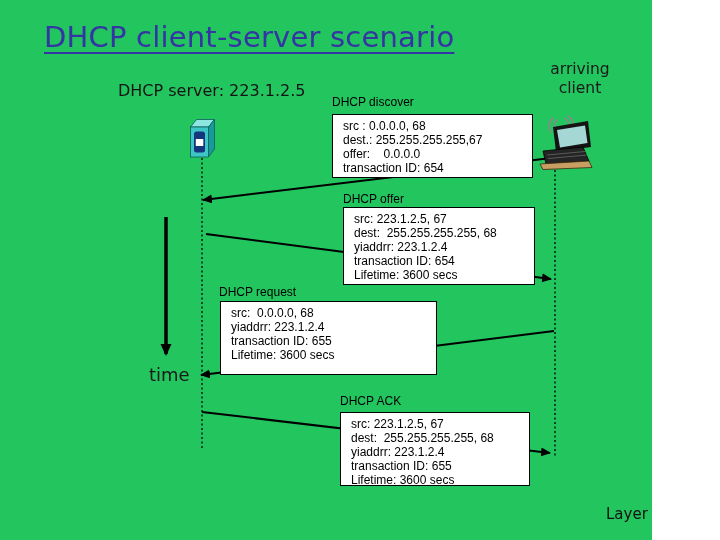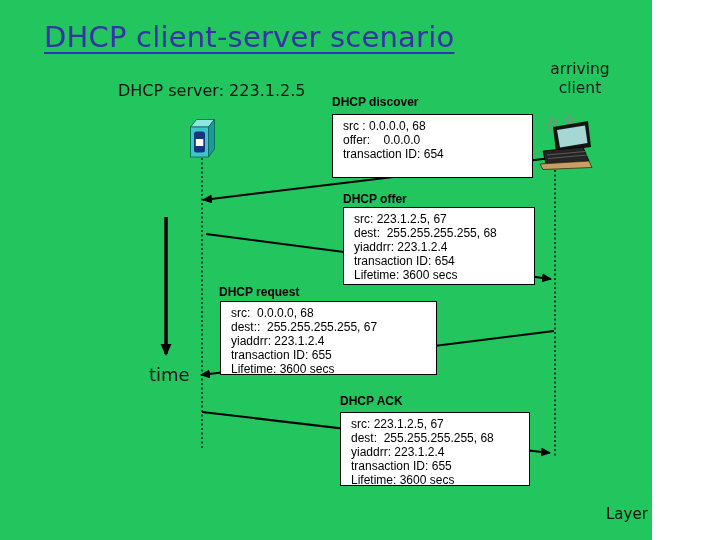--- a/index.html
+++ b/index.html
@@ -7,21 +7,21 @@
          font-family:"Liberation Sans",sans-serif;}
   .comic{font-family:"DejaVu Sans",sans-serif;}
   #title{position:absolute;left:44px;top:20px;font-size:29px;color:#3434a4;
          text-decoration:underline;text-decoration-thickness:2px;text-underline-offset:5px;
          letter-spacing:0.2px;white-space:pre;}
   #server-label{position:absolute;left:118px;top:81px;font-size:16px;color:#141414;white-space:pre;}
   #arriving-client{position:absolute;left:536px;top:60px;width:88px;text-align:center;
          font-size:15.5px;line-height:19px;color:#1a1a1a;}
   #time-label{position:absolute;left:149px;top:364px;font-size:18px;color:#1a1a1a;}
   #footer{position:absolute;left:606px;top:505px;font-size:15px;color:#111;white-space:pre;}
-  .msg-label{position:absolute;font-size:12px;font-weight:bold;color:#000;white-space:pre;}
+  .msg-label{position:absolute;font-size:12px;font-weight:normal;color:#000;white-space:pre;}
   .msg-box{position:absolute;box-sizing:border-box;border:1.5px solid #000;background:#fff;
          padding:4px 4px 0 10px;font-size:12px;line-height:14px;color:#000;}
   .box-line{white-space:pre;}
   #lbl-discover{left:332px;top:95px;}
   #box-discover{left:332px;top:114px;width:201px;height:64px;}
   #lbl-offer{left:343px;top:192px;}
   #box-offer{left:343px;top:207px;width:192px;height:78px;}
   #lbl-request{left:219px;top:285px;}
   #box-request{left:220px;top:301px;width:217px;height:74px;}
   #lbl-ack{left:340px;top:394px;}
@@ -83,37 +83,37 @@
   <div id="arriving-client" class="comic overlay">
     <div>arriving</div>
     <div>client</div>
   </div>
 
   <div id="time-label" class="comic overlay">time</div>
 
   <div id="lbl-discover" class="msg-label overlay">DHCP discover</div>
   <div id="box-discover" class="msg-box overlay">
     <div class="box-line">src : 0.0.0.0, 68</div>
+    <div class="box-line">dest.: 255.255.255.255,67</div>
     <div class="box-line">offer:    0.0.0.0</div>
     <div class="box-line">transaction ID: 654</div>
   </div>
 
   <div id="lbl-offer" class="msg-label overlay">DHCP offer</div>
   <div id="box-offer" class="msg-box overlay">
     <div class="box-line">src: 223.1.2.5, 67</div>
     <div class="box-line">dest:  255.255.255.255, 68</div>
     <div class="box-line">yiaddrr: 223.1.2.4</div>
     <div class="box-line">transaction ID: 654</div>
     <div class="box-line">Lifetime: 3600 secs</div>
   </div>
 
   <div id="lbl-request" class="msg-label overlay">DHCP request</div>
   <div id="box-request" class="msg-box overlay">
     <div class="box-line">src:  0.0.0.0, 68</div>
-    <div class="box-line">dest::  255.255.255.255, 67</div>
     <div class="box-line">yiaddrr: 223.1.2.4</div>
     <div class="box-line">transaction ID: 655</div>
     <div class="box-line">Lifetime: 3600 secs</div>
   </div>
 
   <div id="lbl-ack" class="msg-label overlay">DHCP ACK</div>
   <div id="box-ack" class="msg-box overlay">
     <div class="box-line">src: 223.1.2.5, 67</div>
     <div class="box-line">dest:  255.255.255.255, 68</div>
     <div class="box-line">yiaddrr: 223.1.2.4</div>

